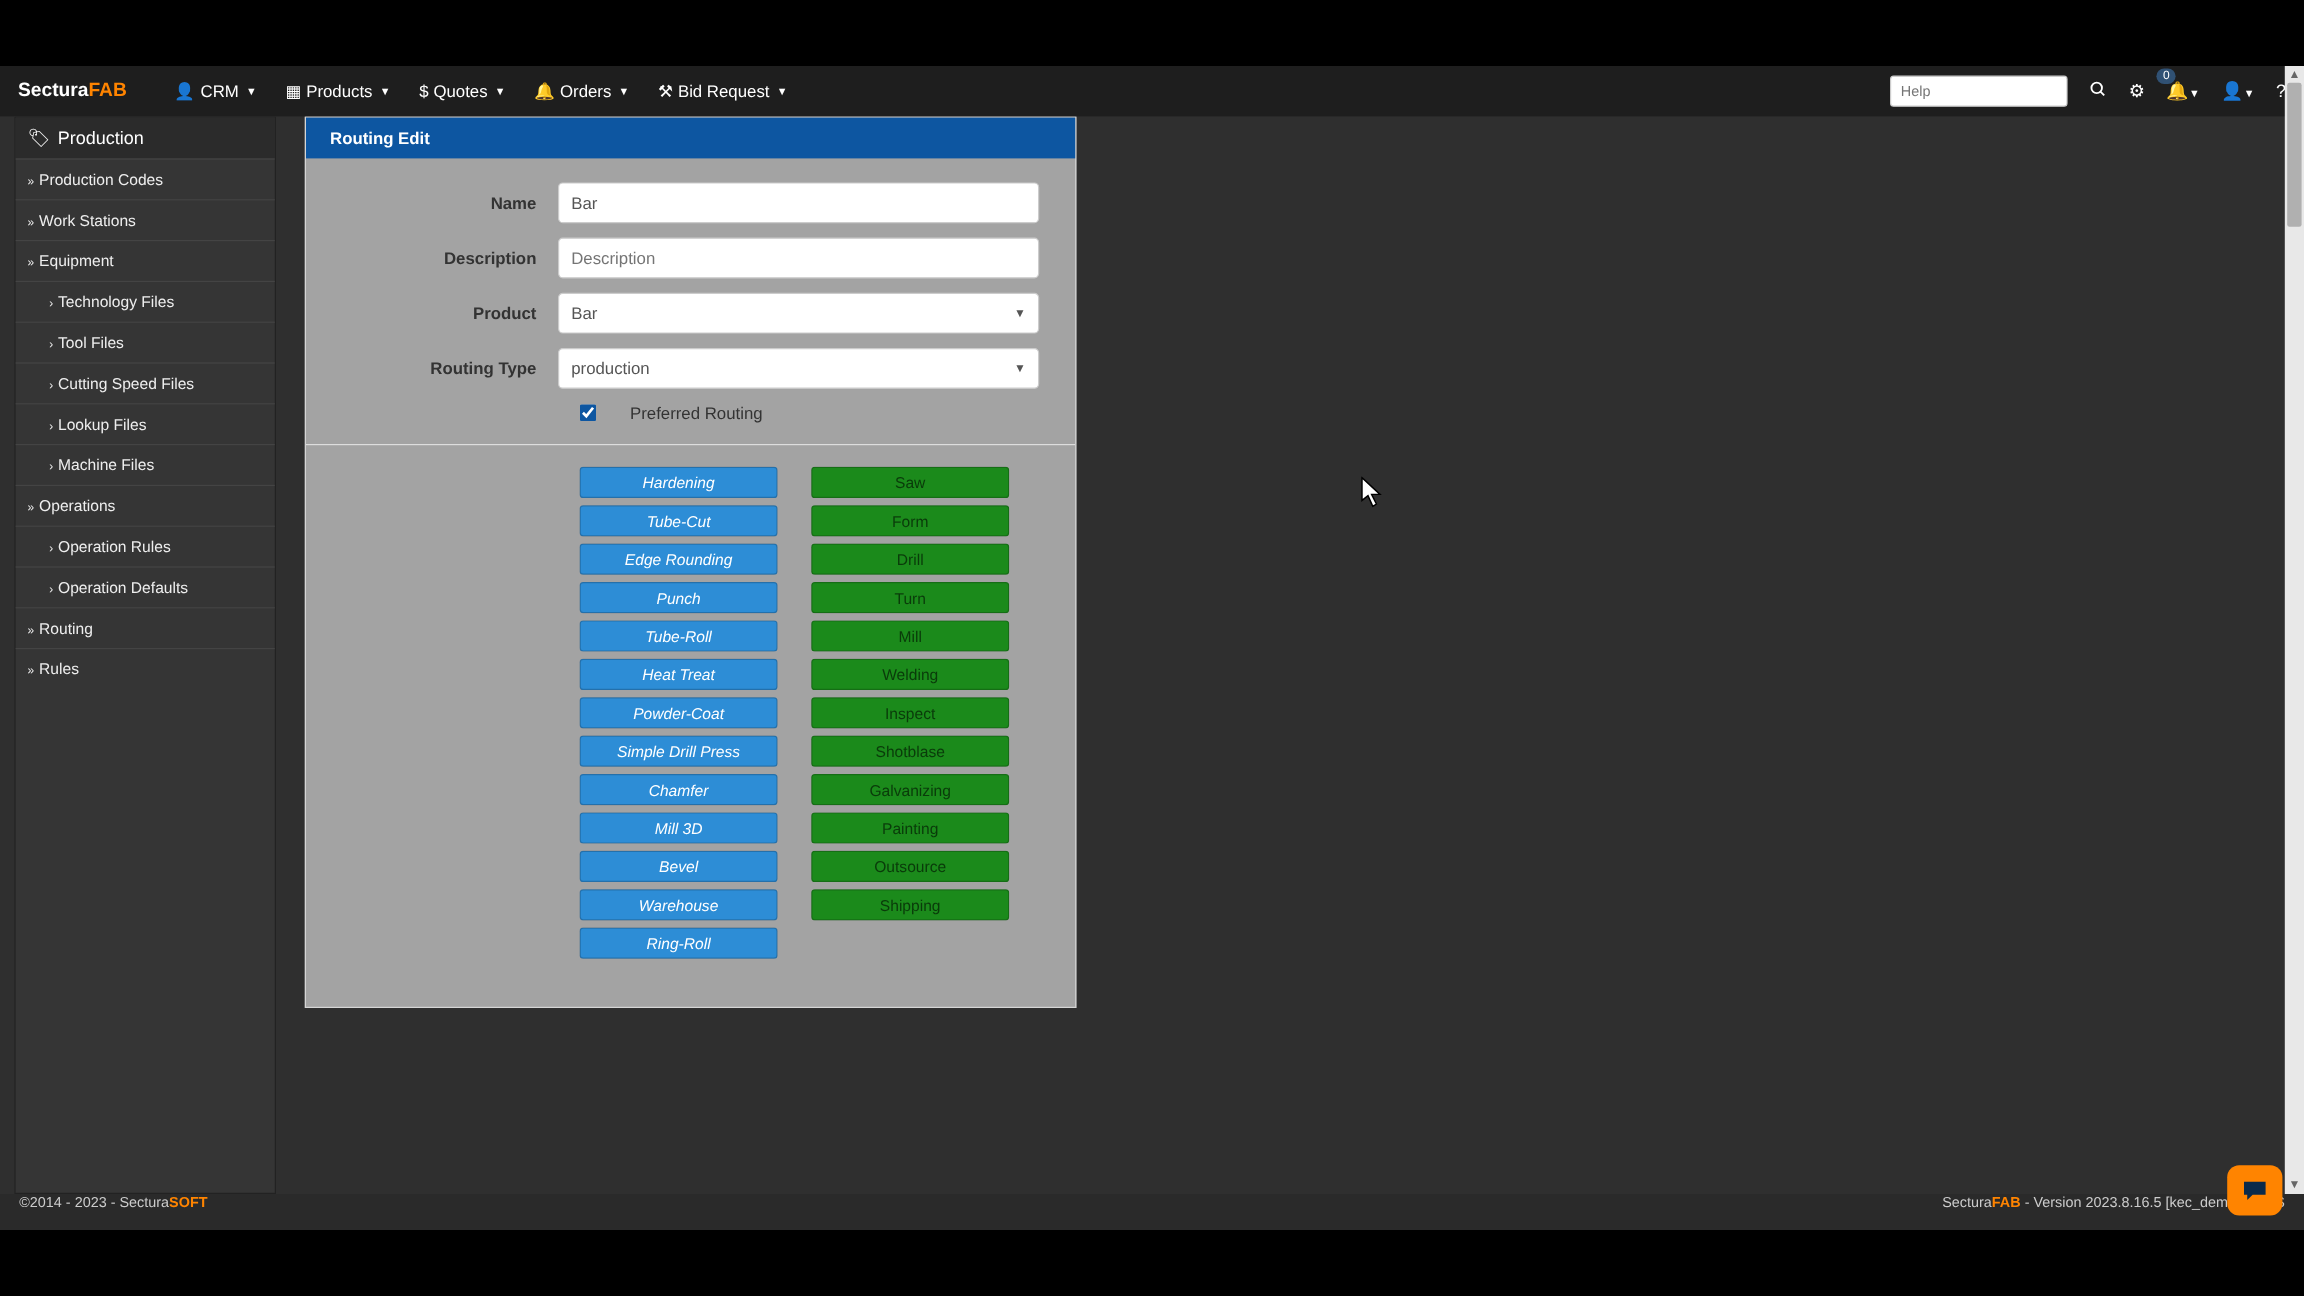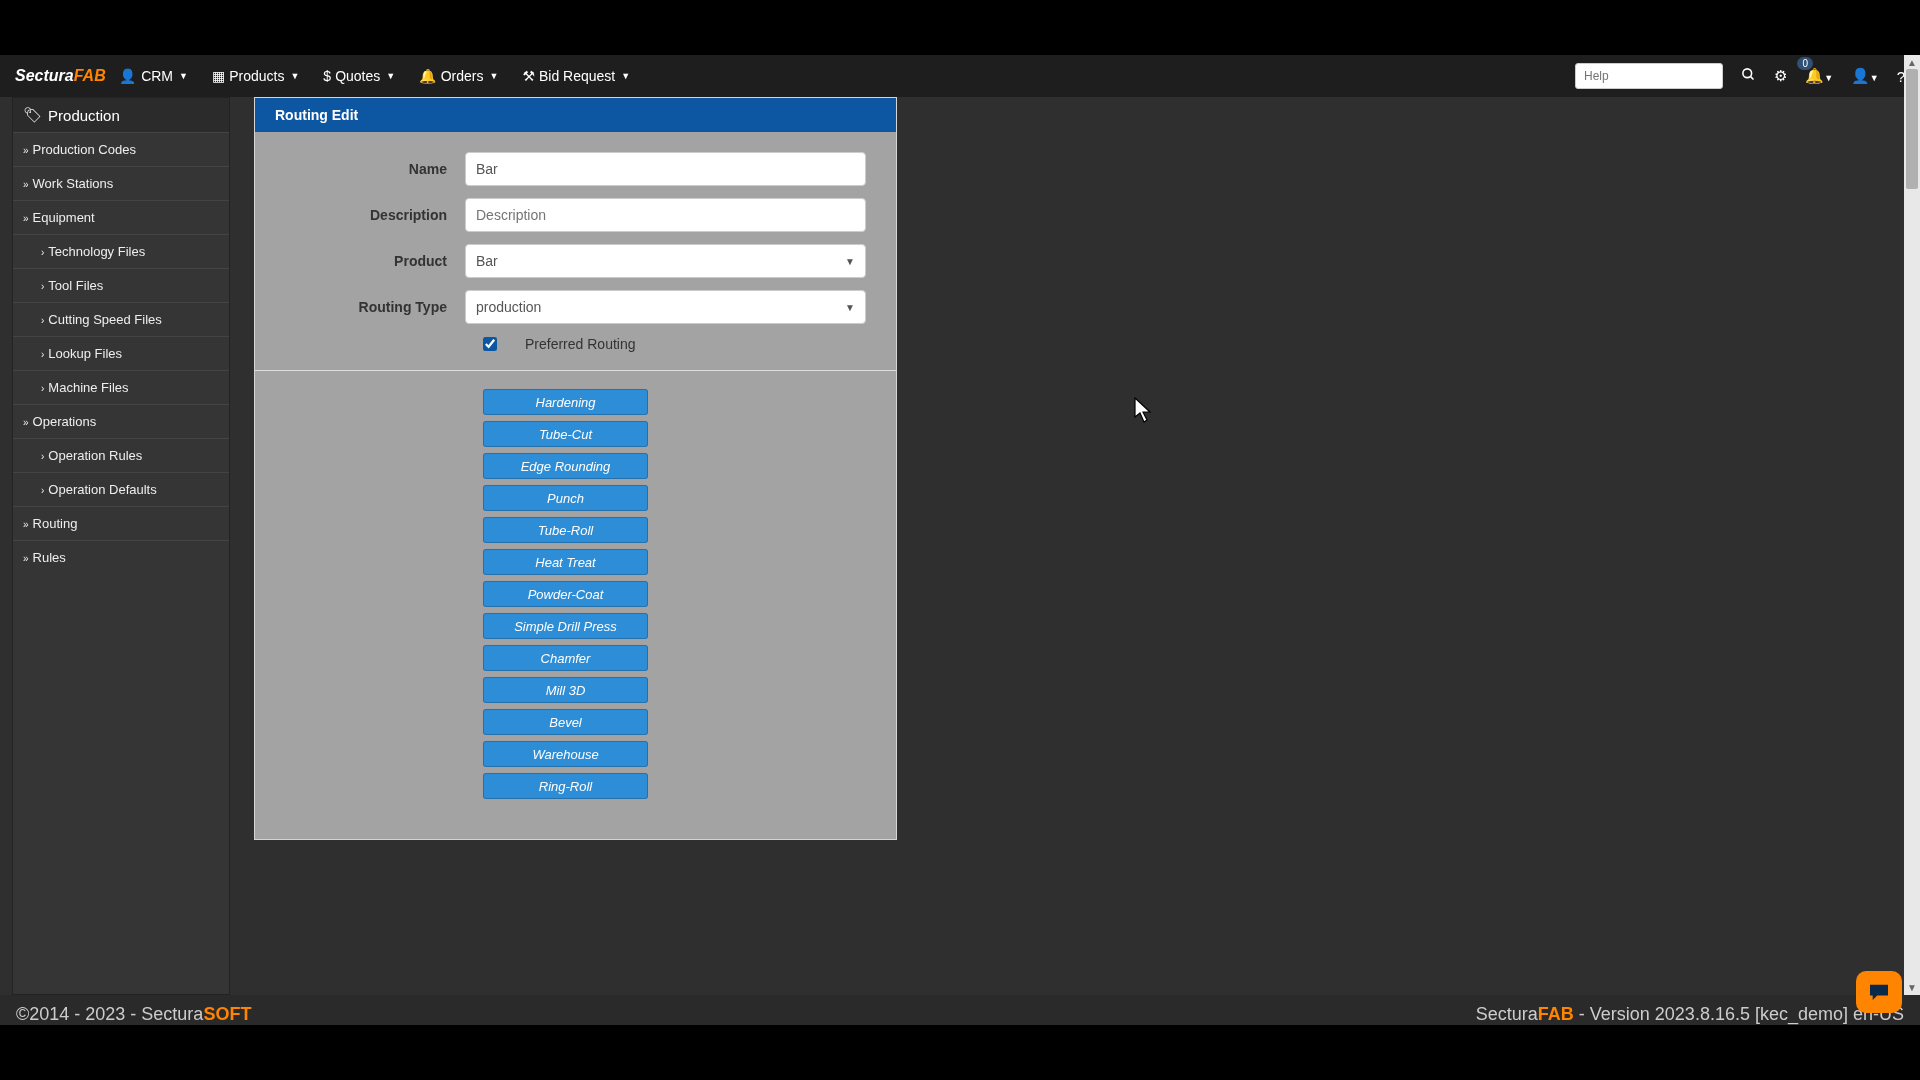--- a/index.html
+++ b/index.html
@@ -4,21 +4,21 @@
 <style>
 * { margin: 0; padding: 0; box-sizing: border-box; font-family: "Helvetica Neue", Arial, sans-serif; }
 html, body { width: 1920px; height: 1080px; background: #000; overflow: hidden; }
 
 .letterbox-top { height: 55px; background: #000; }
 .letterbox-bottom { position: absolute; bottom: 0; left: 0; right: 0; height: 55px; background: #000; }
 
 .viewport { position: absolute; top: 55px; left: 0; right: 0; bottom: 55px; background: #2f2f2f; }
 
 .navbar { height: 42px; background: #1e1e1e; display: flex; align-items: center; padding: 0 15px; color: #fff; }
-.brand { font-weight: bold; font-size: 16px; margin-right: 2px; font-style: italic; }
+.brand { font-weight: bold; font-size: 16px; margin-right: 28px; }
 .brand .white { color: #fff; }
 .brand .orange { color: #ff8400; font-weight: bold; }
 .nav-item { display: inline-flex; align-items: center; padding: 0 12px; height: 100%; font-size: 14px; color: #fff; cursor: pointer; gap: 4px; }
 .nav-item .caret { font-size: 9px; margin-left: 2px; }
 .nav-right { margin-left: auto; display: flex; align-items: center; gap: 18px; }
 .help-input { width: 148px; height: 26px; background: #fff; border: 1px solid #ccc; border-radius: 3px; padding: 0 8px; font-size: 12px; color: #555; }
 .nav-icon { color: #fff; font-size: 15px; cursor: pointer; position: relative; }
 .badge { position: absolute; top: -10px; left: -8px; background: #305174; color: #fff; border-radius: 8px; font-size: 10px; padding: 1px 5px; }
 
 .body-row { display: flex; height: calc(100% - 42px - 30px); }
@@ -52,21 +52,21 @@
 .op-btn.blue { color: #fff; }
 .op-btn.green { background:#188118; color:#062; }
 .op-btn.green { color:#052; }
 
 .op-btn.green { background:#1b8a1b; color:#02310a; }
 .op-btn.green { color:#033; }
 
 .op-btn.green { background:#1b8a1b; color:#0a3b0a; }
 .op-btn.blue { background:#2d8dd6; color:#fff;font-style:italic; }
 
-.footer { position: absolute; left:0; right:0; bottom:0; height: 30px; background: #2a2a2a; display:flex; align-items:flex-end; padding: 0 16px; font-size: 18px; }
+.footer { position: absolute; left:0; right:0; bottom:0; height: 30px; background: #2a2a2a; display:flex; align-items:flex-start; padding: 0 16px; font-size: 12px; }
 .footer-left { color:#ccc; }
 .footer-left .orange { color:#ff8400; font-weight:bold; }
 .footer-right { margin-left:auto; color:#ccc; }
 .footer-right .orange { color:#ff8400; font-weight:bold; }
 
 .chat-bubble { position: absolute; right: 18px; bottom: 12px; width: 46px; height: 42px; background:#ff8400; border-radius: 10px; display:flex; align-items:center; justify-content:center; cursor:pointer; }
 .chat-bubble svg { width:22px; height:18px; fill:#0a2a4a; }
 
 .scrollbar-right { position:absolute; top:0; right:0; width:16px; bottom:30px; background:#e8e8e8; }
 .scrollbar-right .thumb { position:absolute; top:14px; left:2px; right:2px; height:120px; background:#b0b0b0; border-radius:2px; }
@@ -193,20 +193,34 @@
                 <div class="op-btn blue">Tube-Roll</div>
                 <div class="op-btn blue">Heat Treat</div>
                 <div class="op-btn blue">Powder-Coat</div>
                 <div class="op-btn blue">Simple Drill Press</div>
                 <div class="op-btn blue">Chamfer</div>
                 <div class="op-btn blue">Mill 3D</div>
                 <div class="op-btn blue">Bevel</div>
                 <div class="op-btn blue">Warehouse</div>
                 <div class="op-btn blue">Ring-Roll</div>
               </div>
+            <div class="col" id="col-selected">
+                <div class="op-btn green">Saw</div>
+                <div class="op-btn green">Form</div>
+                <div class="op-btn green">Drill</div>
+                <div class="op-btn green">Turn</div>
+                <div class="op-btn green">Mill</div>
+                <div class="op-btn green">Welding</div>
+                <div class="op-btn green">Inspect</div>
+                <div class="op-btn green">Shotblase</div>
+                <div class="op-btn green">Galvanizing</div>
+                <div class="op-btn green">Painting</div>
+                <div class="op-btn green">Outsource</div>
+                <div class="op-btn green">Shipping</div>
+              </div>
           </div>
           <div style="height:40px;"></div>
         </div>
       </div>
 
       <div class="cursor">
         <svg viewBox="0 0 20 26">
             <path d="M1 1 L1 20 L6 16 L10 25 L13 23 L9 15 L16 15 Z" fill="#fff" stroke="#000" stroke-width="1.2"></path>
           </svg>
       </div>

